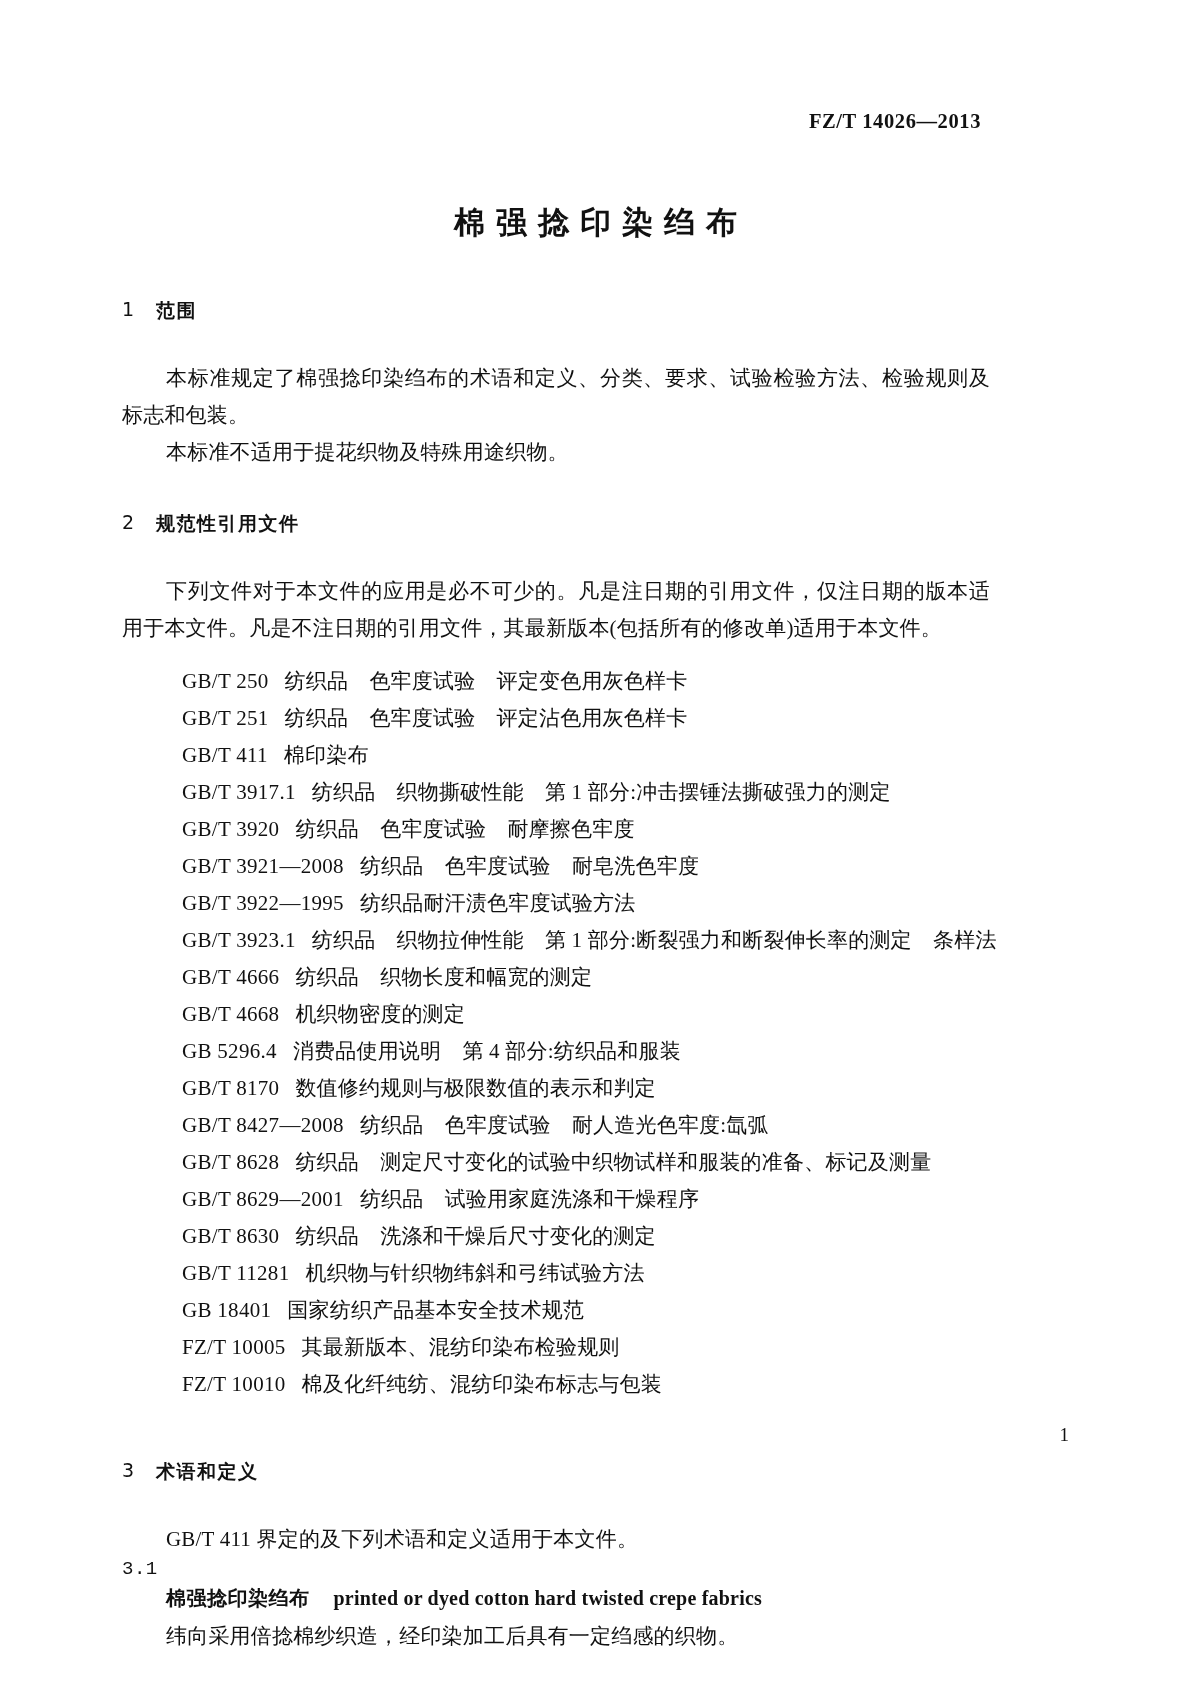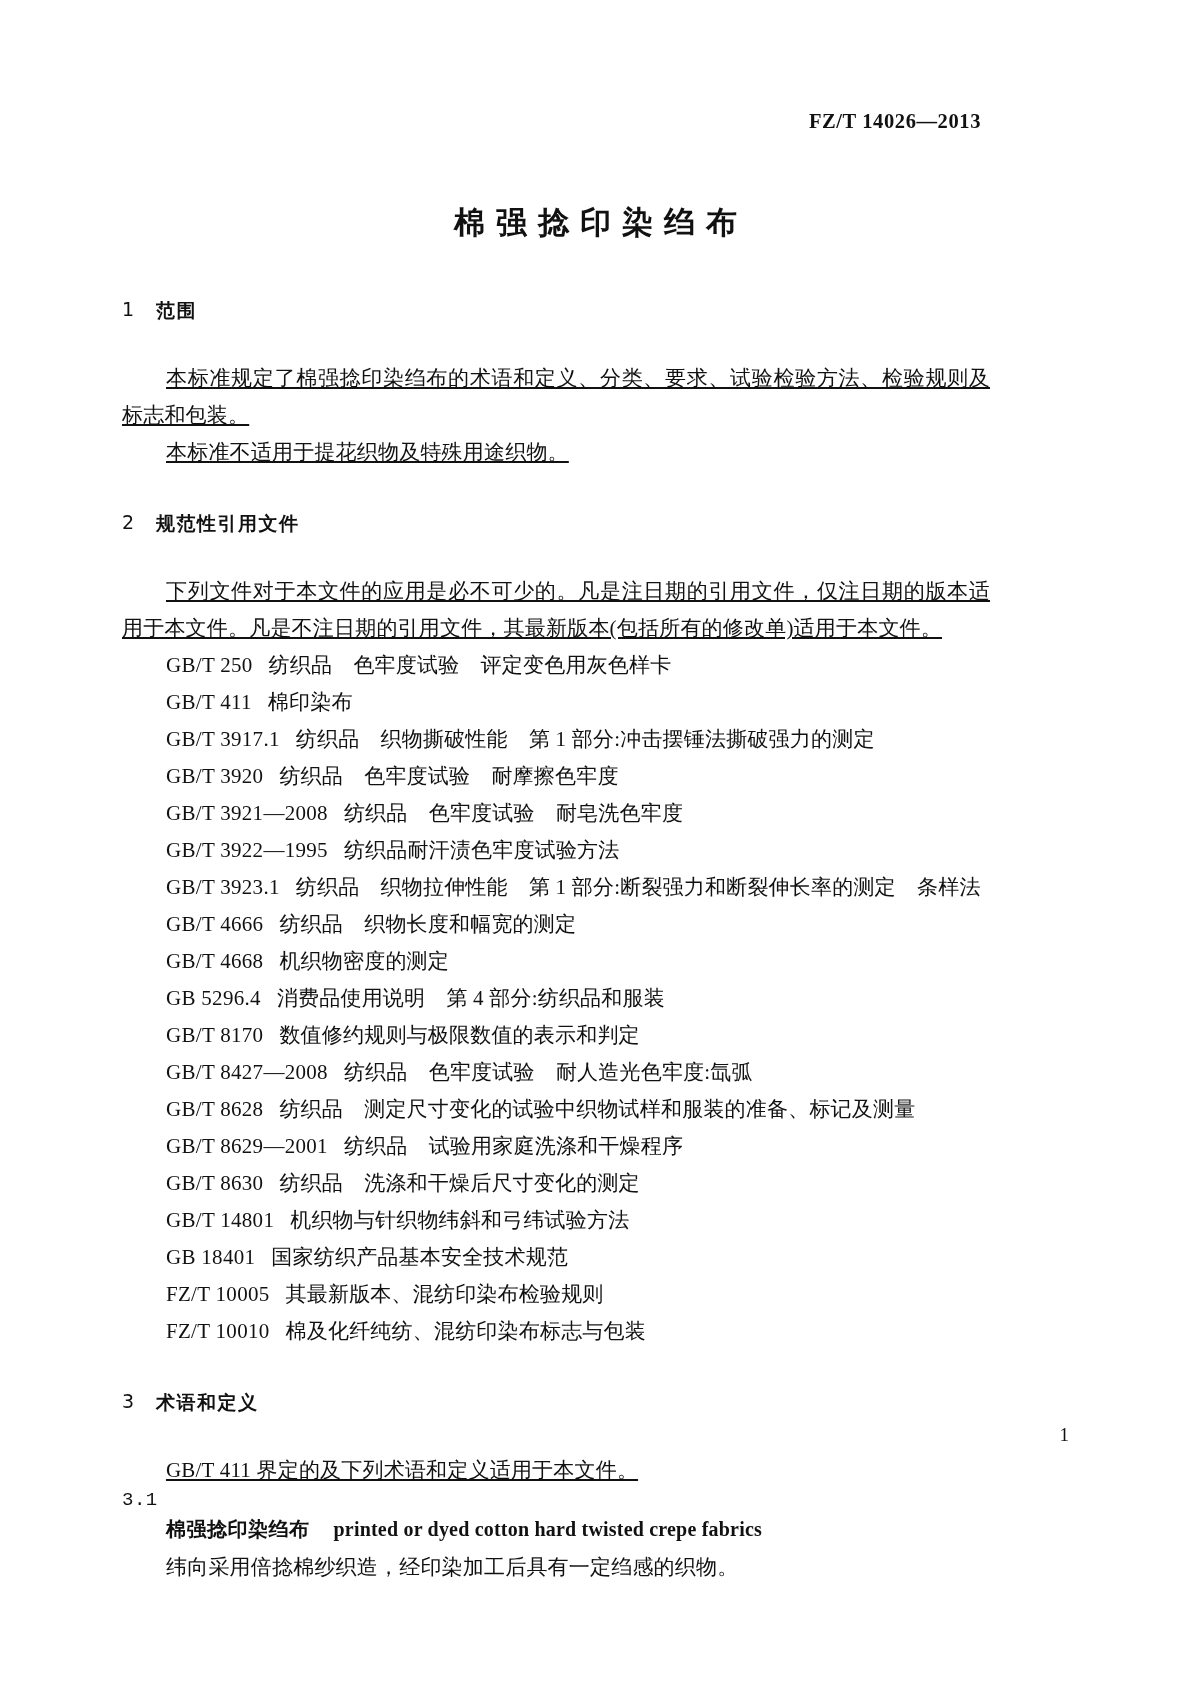--- a/index.html
+++ b/index.html
@@ -90,26 +90,25 @@
     font-size: 21px;
     line-height: 37px;
     color: #111;
     margin: 0;
     text-align: justify;
     text-justify: inter-ideograph;
     letter-spacing: 0.2px;
   }
   .para.indent {
     text-indent: 44px;
-    text-decoration: underline;
   }
 
   
   .ref-list {
-    margin: 0;
+    margin: 16px;
     padding: 0;
     list-style: none;
   }
   .ref-item {
     font-family: "Liberation Serif", "DejaVu Serif", serif;
     font-size: 21px;
     line-height: 37px;
     color: #111;
     padding-left: 44px;
     white-space: nowrap;
@@ -200,20 +199,23 @@
     </div>
     <div class="gap-after-head"></div>
 
     <p class="para indent">下列文件对于本文件的应用是必不可少的。凡是注日期的引用文件，仅注日期的版本适用于本文件。凡是不注日期的引用文件，其最新版本(包括所有的修改单)适用于本文件。</p>
 
     <ul class="ref-list">
       <li class="ref-item">
         <span class="ref-id">GB/T 250</span><span class="ref-title">纺织品　色牢度试验　评定变色用灰色样卡</span>
       </li>
       <li class="ref-item">
+        <span class="ref-id">GB/T 251</span><span class="ref-title">纺织品　色牢度试验　评定沾色用灰色样卡</span>
+      </li>
+      <li class="ref-item">
         <span class="ref-id">GB/T 411</span><span class="ref-title">棉印染布</span>
       </li>
       <li class="ref-item">
         <span class="ref-id">GB/T 3917.1</span><span class="ref-title">纺织品　织物撕破性能　第 1 部分:冲击摆锤法撕破强力的测定</span>
       </li>
       <li class="ref-item">
         <span class="ref-id">GB/T 3920</span><span class="ref-title">纺织品　色牢度试验　耐摩擦色牢度</span>
       </li>
       <li class="ref-item">
         <span class="ref-id">GB/T 3921—2008</span><span class="ref-title">纺织品　色牢度试验　耐皂洗色牢度</span>
@@ -242,21 +244,21 @@
       <li class="ref-item">
         <span class="ref-id">GB/T 8628</span><span class="ref-title">纺织品　测定尺寸变化的试验中织物试样和服装的准备、标记及测量</span>
       </li>
       <li class="ref-item">
         <span class="ref-id">GB/T 8629—2001</span><span class="ref-title">纺织品　试验用家庭洗涤和干燥程序</span>
       </li>
       <li class="ref-item">
         <span class="ref-id">GB/T 8630</span><span class="ref-title">纺织品　洗涤和干燥后尺寸变化的测定</span>
       </li>
       <li class="ref-item">
-        <span class="ref-id">GB/T 14801</span><span class="ref-title">机织物与针织物纬斜和弓纬试验方法</span>
+        <span class="ref-id">GB/T 11281</span><span class="ref-title">机织物与针织物纬斜和弓纬试验方法</span>
       </li>
       <li class="ref-item">
         <span class="ref-id">GB 18401</span><span class="ref-title">国家纺织产品基本安全技术规范</span>
       </li>
       <li class="ref-item">
         <span class="ref-id">FZ/T 10005</span><span class="ref-title">其最新版本、混纺印染布检验规则</span>
       </li>
       <li class="ref-item">
         <span class="ref-id">FZ/T 10010</span><span class="ref-title">棉及化纤纯纺、混纺印染布标志与包装</span>
       </li>

